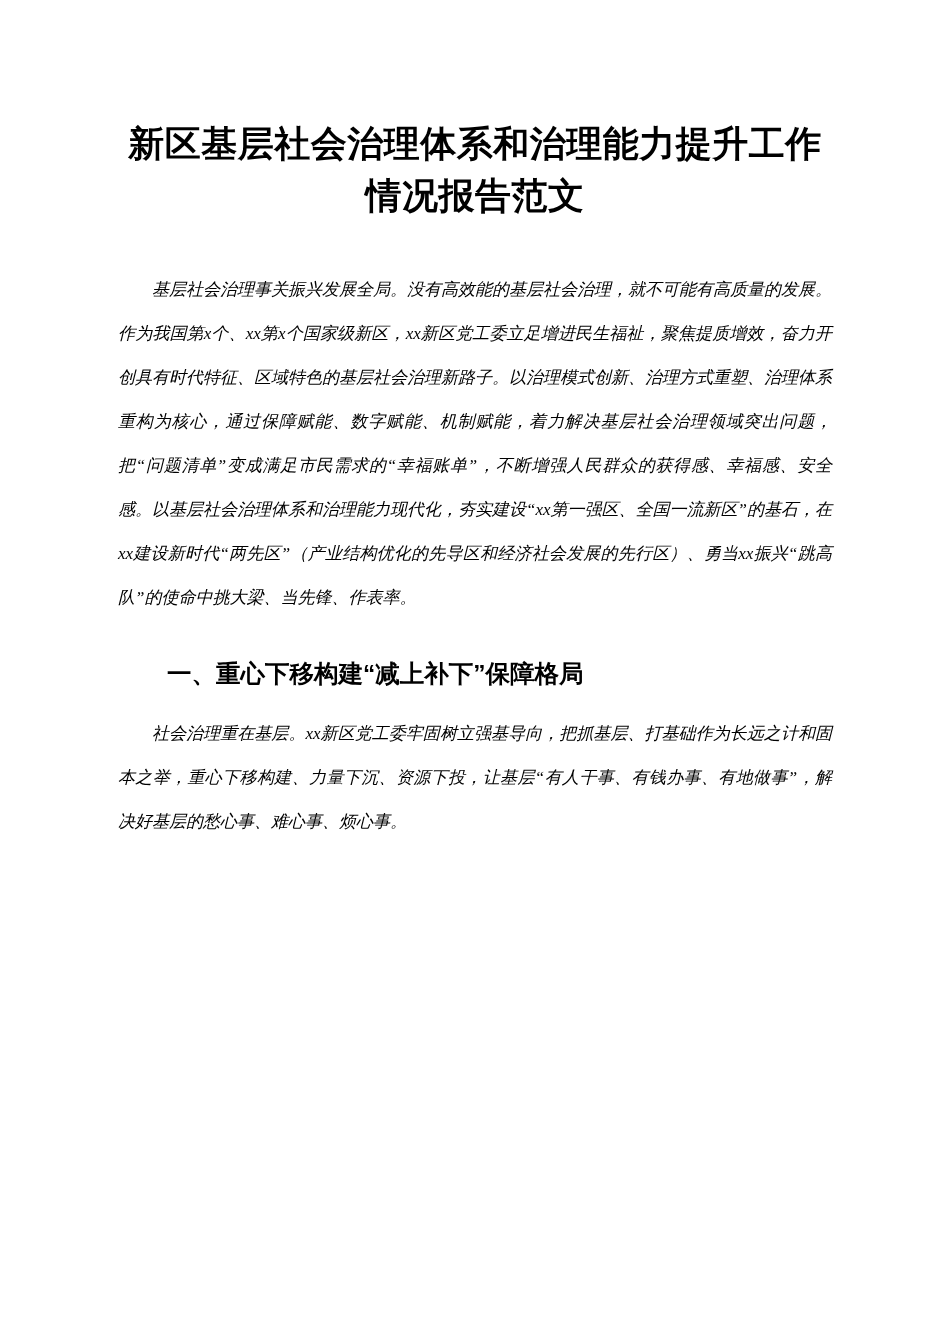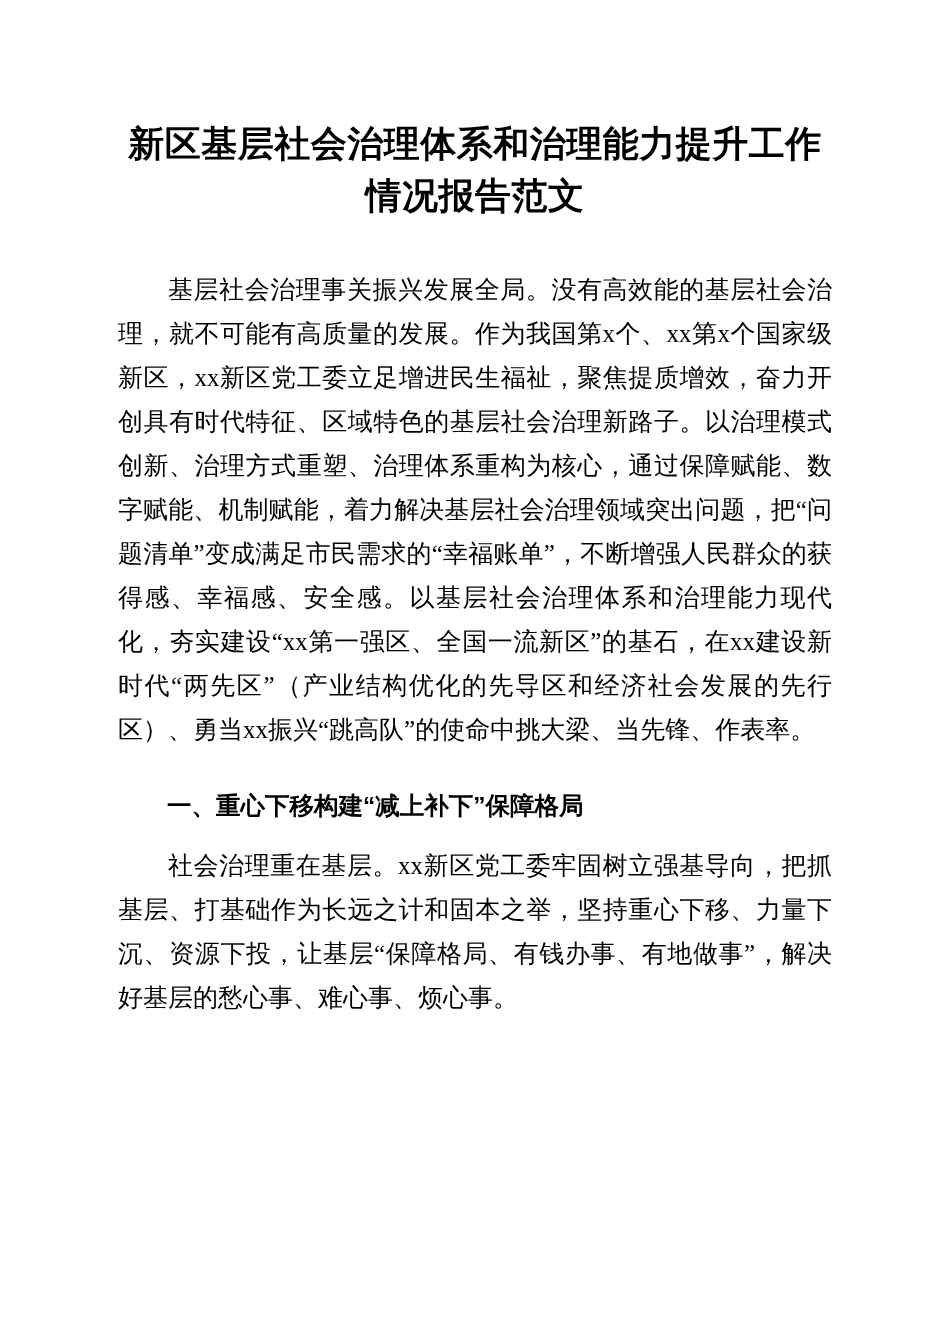--- a/index.html
+++ b/index.html
@@ -25,41 +25,42 @@
     margin: 0 0 46px 0;
     font-size: 36px;
     line-height: 52px;
     font-weight: 700;
     text-align: center;
     letter-spacing: 0.5px;
     font-family: "Liberation Serif", "DejaVu Serif", serif;
   }
   .body-para {
     margin: 0 0 14px 0;
-    font-size: 25px;
+    font-size: 17px;
     line-height: 44px;
     text-align: justify;
     text-justify: inter-character;
     text-indent: 2em;
     word-break: break-all;
+    font-style: italic;
   }
   .section-heading {
     margin: 32px 0 16px 0;
     font-size: 24.5px;
     line-height: 44px;
     font-weight: 700;
     text-indent: 2em;
     font-family: "Liberation Sans", "DejaVu Sans", sans-serif;
   }
 </style>
 </head>
 <body>
 
 <div class="page">
   <h1 class="doc-title">新区基层社会治理体系和治理能力提升工作情况报告范文</h1>
 
   <p class="body-para">基层社会治理事关振兴发展全局。没有高效能的基层社会治理，就不可能有高质量的发展。作为我国第x个、xx第x个国家级新区，xx新区党工委立足增进民生福祉，聚焦提质增效，奋力开创具有时代特征、区域特色的基层社会治理新路子。以治理模式创新、治理方式重塑、治理体系重构为核心，通过保障赋能、数字赋能、机制赋能，着力解决基层社会治理领域突出问题，把“问题清单”变成满足市民需求的“幸福账单”，不断增强人民群众的获得感、幸福感、安全感。以基层社会治理体系和治理能力现代化，夯实建设“xx第一强区、全国一流新区”的基石，在xx建设新时代“两先区”（产业结构优化的先导区和经济社会发展的先行区）、勇当xx振兴“跳高队”的使命中挑大梁、当先锋、作表率。</p>
 
   <h2 class="section-heading">一、重心下移构建“减上补下”保障格局</h2>
 
-  <p class="body-para">社会治理重在基层。xx新区党工委牢固树立强基导向，把抓基层、打基础作为长远之计和固本之举，坚持重心下移、力量下沉、资源下投，让基层“保障格局、有钱办事、有地做事”，解决好基层的愁心事、难心事、烦心事。</p>
+  <p class="body-para">社会治理重在基层。xx新区党工委牢固树立强基导向，把抓基层、打基础作为长远之计和固本之举，重心下移构建、力量下沉、资源下投，让基层“有人干事、有钱办事、有地做事”，解决好基层的愁心事、难心事、烦心事。</p>
 
 </div>
 
 </body></html>

